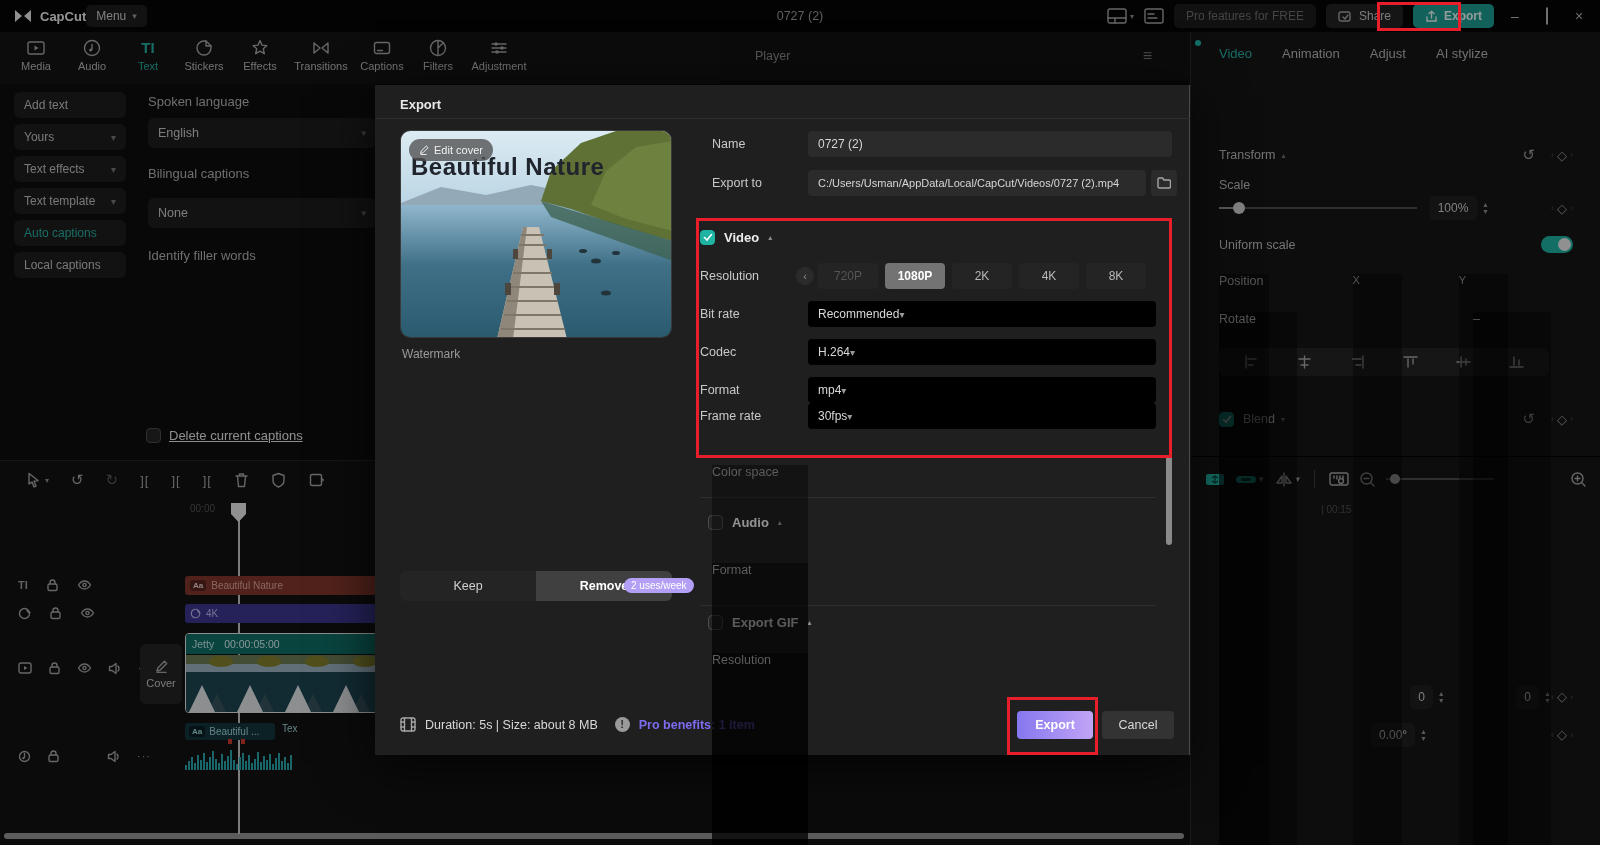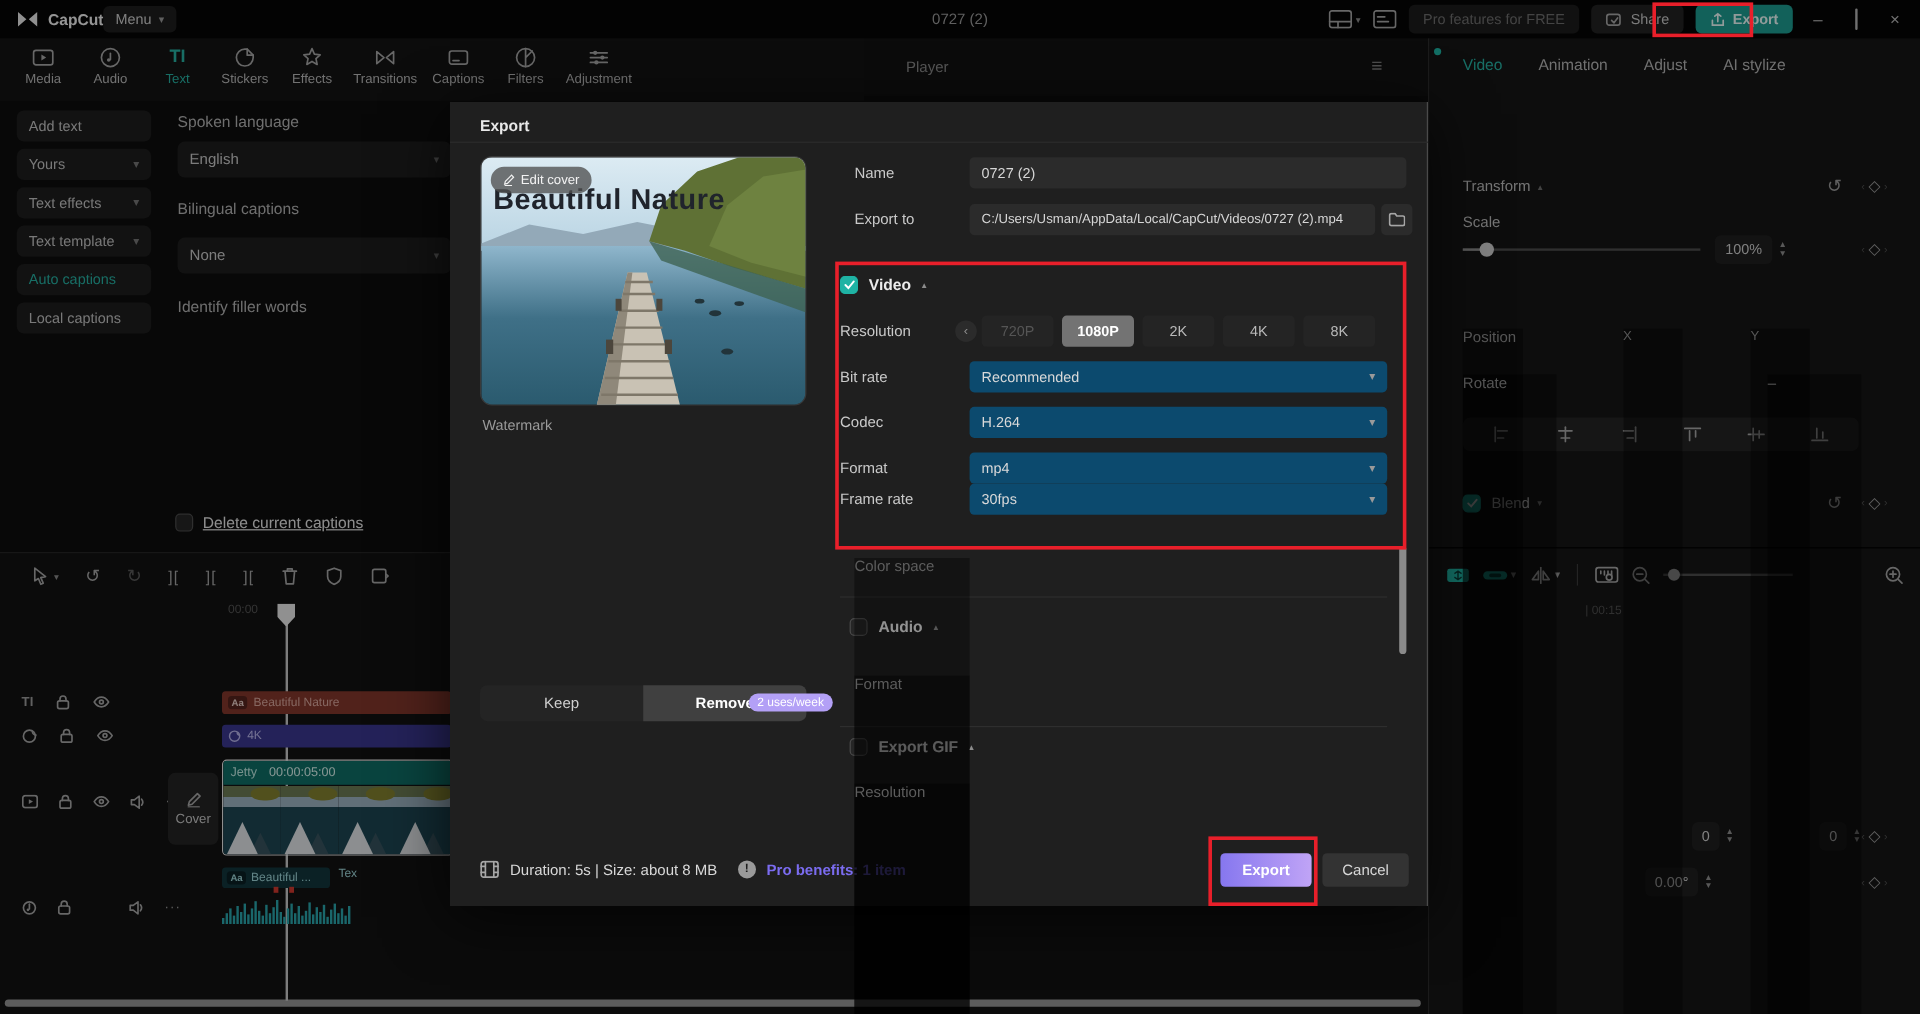--- a/index.html
+++ b/index.html
@@ -56,21 +56,21 @@
   .tl-ico{color:#a5a5a5;font-size:15px;}
   .clip-badge{background:rgba(0,0,0,.35);border-radius:3px;color:#e8cfc9;font-size:8px;font-weight:bold;padding:1px 3px;}
   
   .dim{left:0;top:0;width:1600px;height:845px;background:rgba(0,0,0,.38);z-index:5;}
   
   .dialog{left:375px;top:85px;width:815px;height:670px;background:#1f1f1f;border-right:1px solid #4a4a4a;box-shadow:0 10px 50px rgba(0,0,0,.7);z-index:10;}
   .dlg-title{color:#e8e8e8;font-size:13px;font-weight:bold;}
   .dlg-label{color:#c9c9c9;font-size:12.5px;}
   .dlg-label.dim{color:#5d5d5d;}
   .input{background:#2b2b2b;border-radius:4px;height:26px;display:flex;align-items:center;padding:0 10px;color:#d6d6d6;font-size:12px;}
-  .select{background:#0c4a6e;border-radius:4px;height:26px;display:flex;align-items:center;justify-content:space-between;padding:0 10px;color:#d9d9d9;font-size:12px;}
+  .select{background:#000000;border-radius:4px;height:26px;display:flex;align-items:center;padding:0 10px;color:#d9d9d9;font-size:12px;}
   .res-btn{height:26px;width:60px;border-radius:4px;background:#242424;color:#b9b9b9;font-size:12px;display:flex;align-items:center;justify-content:center;}
   .res-btn.disabled{color:#555;}
   .res-btn.selected{background:#737373;color:#fff;font-weight:bold;}
   .chev-d{color:#9a9a9a;font-size:10px;}
   .sec-title{color:#ececec;font-size:13px;font-weight:bold;}
   .divider{height:1px;background:#2e2e2e;}
   .seg{display:flex;height:30px;border-radius:6px;overflow:visible;position:relative;}
   .seg .keep{flex:1;background:#242424;border-radius:6px 0 0 6px;display:flex;align-items:center;justify-content:center;color:#d0d0d0;font-size:12.5px;}
   .seg .remove{flex:1;background:#404040;border-radius:0 6px 6px 0;display:flex;align-items:center;justify-content:center;color:#fff;font-size:12.5px;font-weight:bold;}
   .badge{position:absolute;left:224px;top:7px;background:#b3a0f6;color:#fff;font-size:10px;border-radius:8px;padding:2px 7px;white-space:nowrap;}
@@ -282,20 +282,26 @@
       </div>
       <div class="valbox" style="margin-left:12px;width:48px;">100%</div>
       <div class="stepper">
           <span>▲</span>
           <span>▼</span>
         </div>
       <span class="row" style="margin-left:auto;gap:3px;">
           <span class="kf-side">‹</span>
           <span class="kf">◇</span>
           <span class="kf-side">›</span>
+        </span>
+    </div>
+    <div class="abs row" style="left:28px;top:204px;width:354px;">
+      <span class="lbl">Uniform scale</span>
+      <span class="toggle" style="margin-left:auto;">
+          <span class="knob"></span>
         </span>
     </div>
     <div class="abs row" style="left:28px;top:242px;width:354px;">
       <span class="lbl dim">Position</span>
       <span class="lbl dim" style="margin-left:84px;font-size:11px;">X</span>
       <div class="valbox" style="margin-left:8px;width:40px;">0</div>
       <div class="stepper">
           <span>▲</span>
           <span>▼</span>
         </div>

